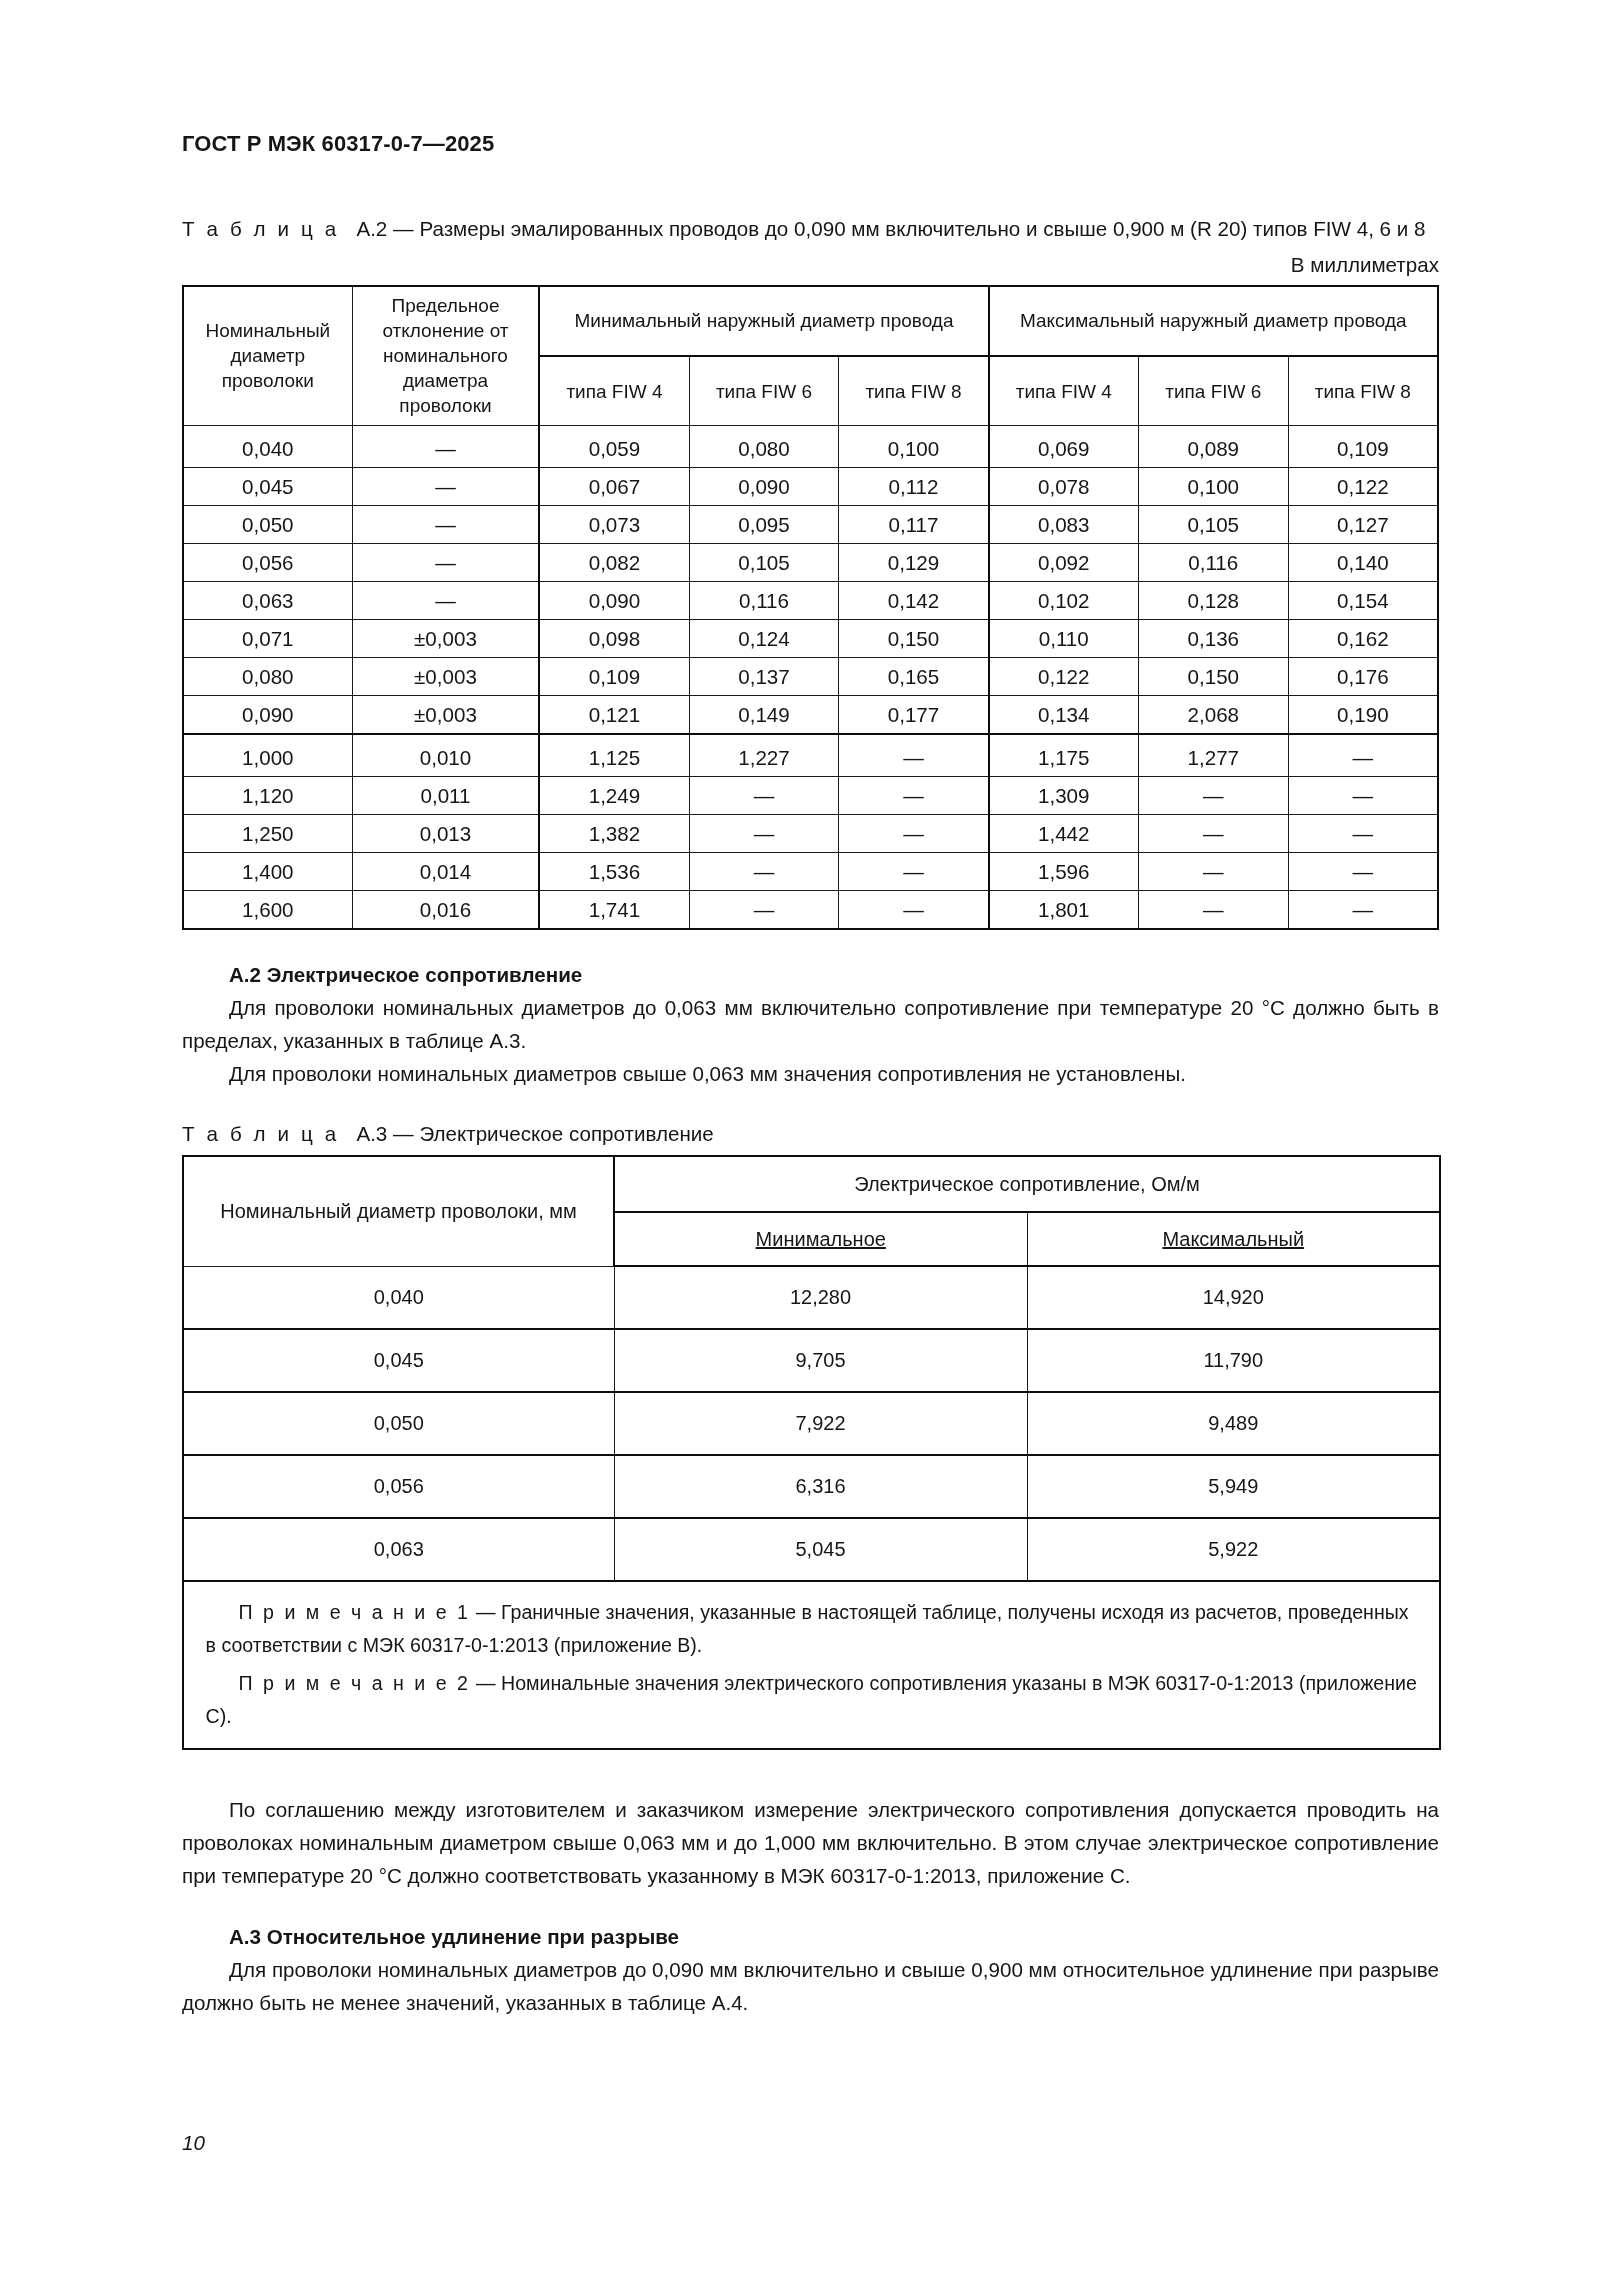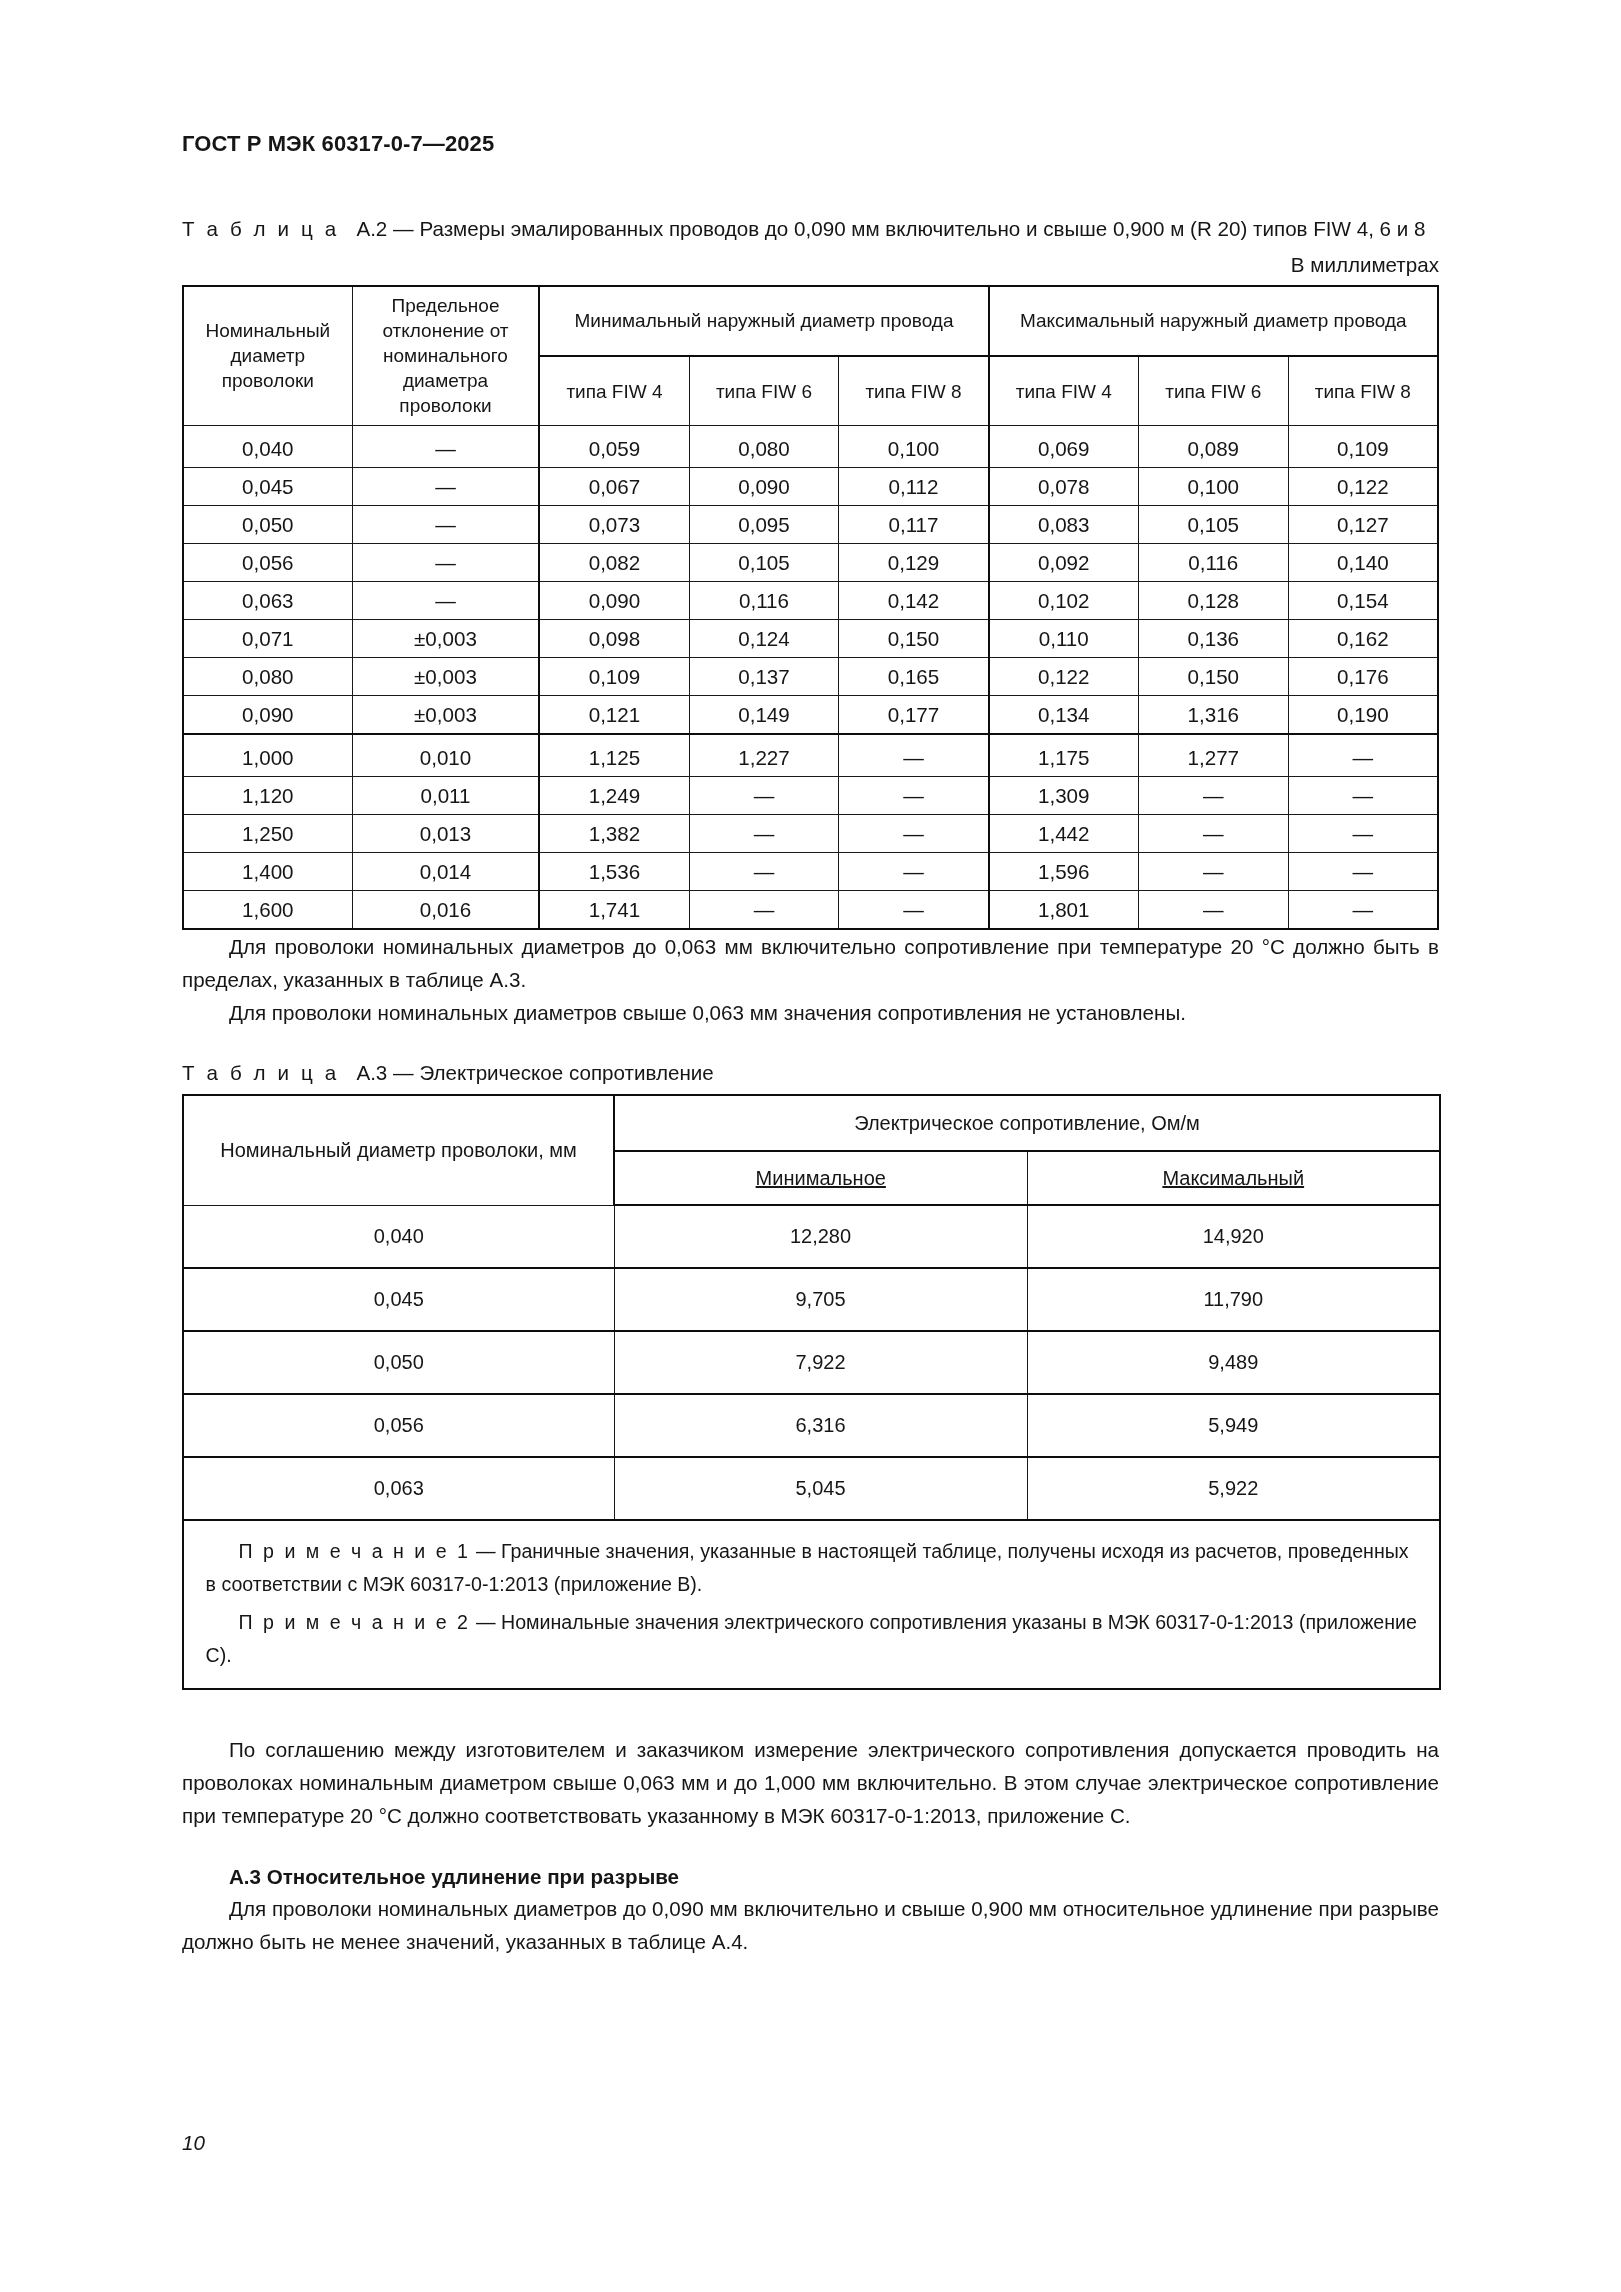--- a/index.html
+++ b/index.html
@@ -254,21 +254,21 @@
             <td class="dcell">0,150</td>
             <td class="dcell br-thick">0,176</td>
           </tr>
           <tr>
             <td class="dcell bl-thick">0,090</td>
             <td class="dcell">±0,003</td>
             <td class="dcell bl-thick">0,121</td>
             <td class="dcell">0,149</td>
             <td class="dcell">0,177</td>
             <td class="dcell bl-thick">0,134</td>
-            <td class="dcell">1,316</td>
+            <td class="dcell">2,068</td>
             <td class="dcell br-thick">0,190</td>
           </tr>
         </tbody>
       <tbody id="a2-body-2">
           <tr>
             <td class="dcell first bt-thick bl-thick">1,000</td>
             <td class="dcell first bt-thick">0,010</td>
             <td class="dcell first bt-thick bl-thick">1,125</td>
             <td class="dcell first bt-thick">1,227</td>
             <td class="dcell first bt-thick">—</td>
@@ -312,20 +312,21 @@
             <td class="dcell bb-thick bl-thick">1,741</td>
             <td class="dcell bb-thick">—</td>
             <td class="dcell bb-thick">—</td>
             <td class="dcell bb-thick bl-thick">1,801</td>
             <td class="dcell bb-thick">—</td>
             <td class="dcell bb-thick br-thick">—</td>
           </tr>
         </tbody>
     </table>
 
+    <div class="sec-head">А.2  Электрическое сопротивление</div>
     <p class="body">Для проволоки номинальных диаметров до 0,063 мм включительно сопротивление при температуре 20 °С должно быть в пределах, указанных в таблице А.3.</p>
     <p class="body">Для проволоки номинальных диаметров свыше 0,063 мм значения сопротивления не установлены.</p>
 
     <div class="gap-md"></div>
 
     <div class="tbl-caption">
       <span class="sp">Т а б л и ц а</span>
       &nbsp;
       <span>А.3</span>
       <span>— Электрическое сопротивление</span>

